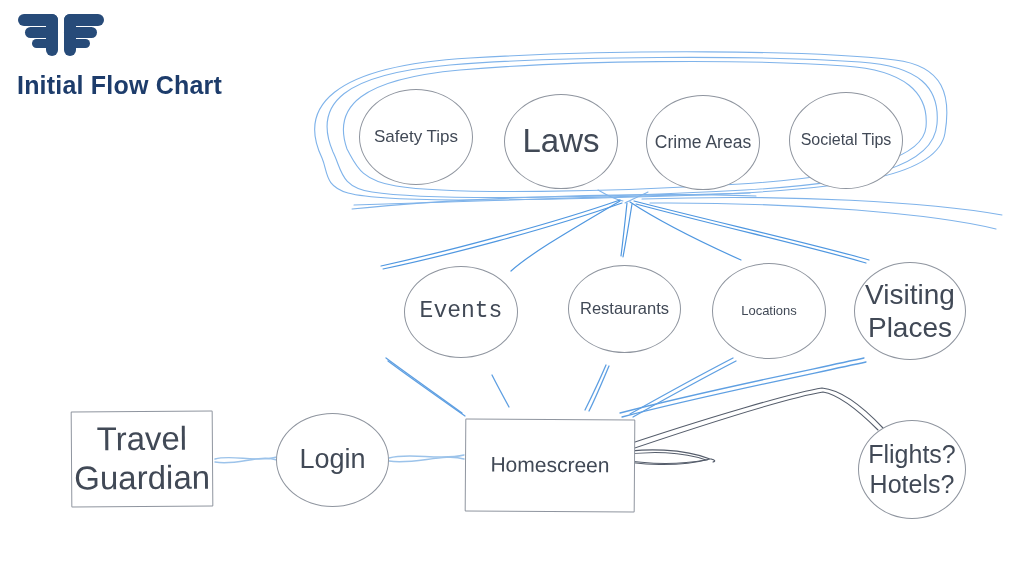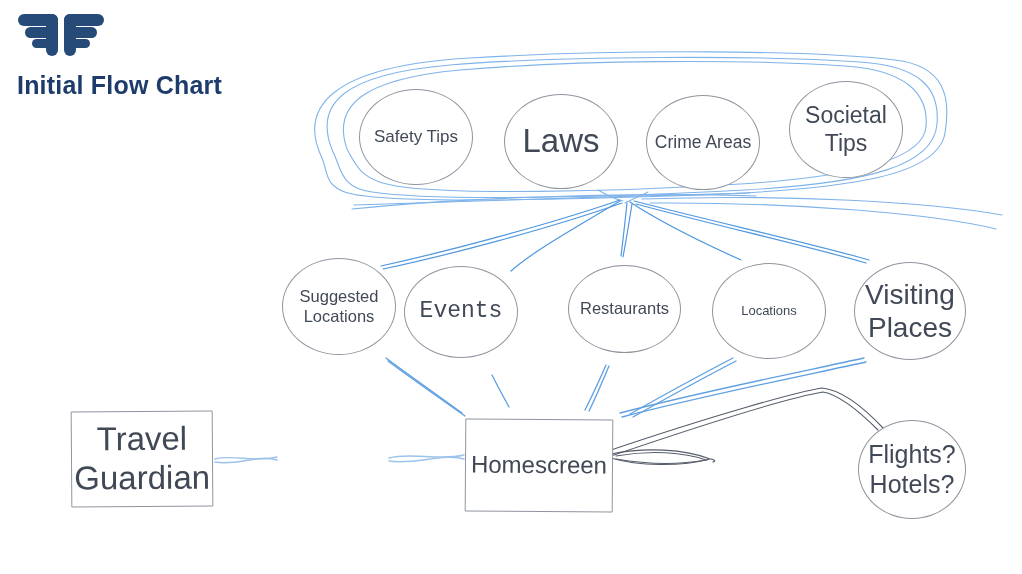--- a/index.html
+++ b/index.html
@@ -17,29 +17,29 @@
     position:absolute;display:flex;align-items:center;justify-content:center;text-align:center;
     background:#ffffff;border:1.4px solid #8f959f;color:#414956;line-height:1.18;box-sizing:border-box;
   }
   .ellipse{border-radius:50%;text-align:center;}
   .rect{border-radius:1px;}
   .node span{display:block;padding:0 3px;}
   
   .n-safety{left:359px;top:89px;width:114px;height:96px;font-size:17px;}
   .n-laws{left:504px;top:94px;width:114px;height:95px;font-size:33px;}
   .n-crime{left:646px;top:95px;width:114px;height:95px;font-size:17.5px;}
-  .n-societal{left:789px;top:81px;width:114px;height:97px;font-size:23px;}
+  .n-societal{left:789px;top:92px;width:114px;height:97px;font-size:16px;}
   .n-suggested{left:282px;top:258px;width:114px;height:97px;font-size:16.5px;}
   .n-events{left:404px;top:266px;width:114px;height:92px;font-size:23px;font-family:Liberation Mono, monospace;}
   .n-restaurants{left:568px;top:265px;width:113px;height:88px;font-size:16.5px;}
   .n-locations{left:712px;top:263px;width:114px;height:96px;font-size:13px;}
   .n-visiting{left:854px;top:262px;width:112px;height:98px;font-size:28px;}
   .n-travel{left:71px;top:411px;width:142px;height:96px;font-size:33px;transform:rotate(-0.4deg);}
   .n-login{left:276px;top:413px;width:113px;height:94px;font-size:27px;}
-  .n-home{left:465px;top:419px;width:148px;height:93px;font-size:24px;transform:rotate(0.4deg);}
+  .n-home{left:465px;top:419px;width:170px;height:93px;font-size:21px;transform:rotate(0.4deg);}
   .n-userexp{left:712px;top:428px;width:114px;height:95px;font-size:15px;}
   .n-flights{left:858px;top:420px;width:108px;height:99px;font-size:25px;}
 </style>
 </head>
 <body>
 
 <div id="canvas">
 
   <svg id="connectors" viewBox="0 0 1022 574" fill="none" stroke-linecap="round">
 
@@ -119,39 +119,39 @@
   <div class="node ellipse n-laws">
     <span>Laws</span>
   </div>
   <div class="node ellipse n-crime">
     <span>Crime Areas</span>
   </div>
   <div class="node ellipse n-societal">
     <span>Societal Tips</span>
   </div>
 
-  <div class="node ellipse n-suggested">
-    <span>Suggested Locations</span>
-  </div>
   <div class="node ellipse n-events">
     <span>Events</span>
   </div>
   <div class="node ellipse n-restaurants">
     <span>Restaurants</span>
   </div>
   <div class="node ellipse n-locations">
     <span>Locations</span>
   </div>
   <div class="node ellipse n-visiting">
     <span>Visiting Places</span>
   </div>
 
   <div class="node rect n-travel">
     <span>Travel Guardian</span>
   </div>
+  <div class="node ellipse n-login">
+    <span>Login</span>
+  </div>
   <div class="node rect n-home">
     <span>Homescreen</span>
   </div>
   <div class="node ellipse n-flights">
     <span>Flights? Hotels?</span>
   </div>
 
 </div>
 
 </body></html>

